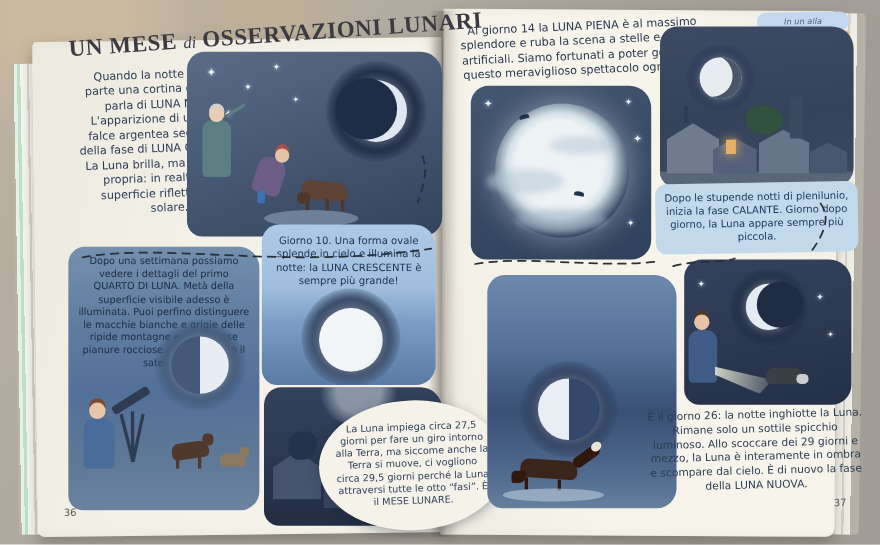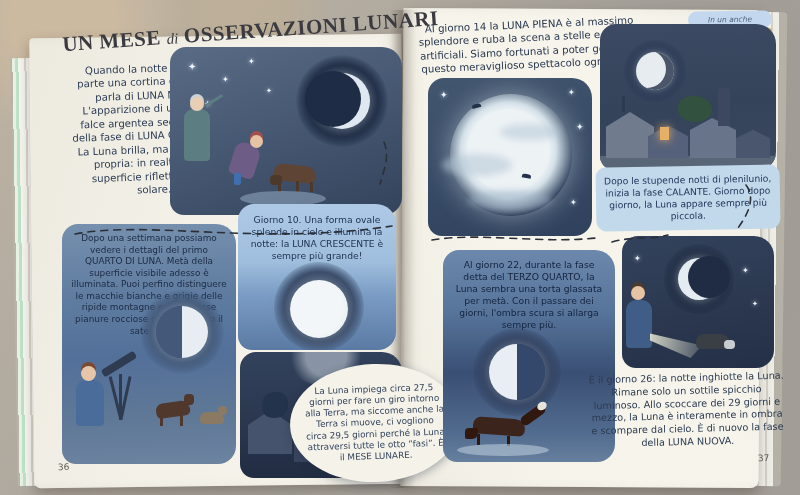--- a/index.html
+++ b/index.html
@@ -140,21 +140,21 @@
 
   <div class="abs" style="left:290px;top:364px;width:170px;height:118px;border-radius:50%;background:#f4f2e9;box-shadow:0 3px 10px rgba(30,40,60,.35);transform:rotate(-2deg);display:flex;align-items:center;justify-content:center;">
     <div class="para" style="width:140px;font-size:8.8px;color:#33435c;line-height:1.28;">La Luna impiega circa 27,5 giorni per fare un giro intorno alla Terra, ma siccome anche la Terra si muove, ci vogliono circa 29,5 giorni perché la Luna attraversi tutte le otto “fasi”. È il MESE LUNARE.</div>
   </div>
 
   <div class="abs pagenum" style="left:58px;top:462px;transform:rotate(-2deg);">36</div>
 
   <div class="abs para" style="left:416px;top:18px;width:228px;font-size:10.2px;color:#27374e;transform:rotate(-2.5deg);">Al giorno 14 la LUNA PIENA è al massimo splendore e ruba la scena a stelle e satelliti artificiali. Siamo fortunati a poter godere di questo meraviglioso spettacolo ogni mese.</div>
 
   <div class="abs" style="left:688px;top:11px;width:84px;height:17px;background:#c3d8ee;border-radius:9px;display:flex;align-items:center;justify-content:center;transform:rotate(-1deg);">
-    <span style="font-size:7.5px;font-style:italic;color:#51657f;">In un anche</span>
+    <span style="font-size:7.5px;font-style:italic;color:#51657f;">In un alla</span>
   </div>
   <div class="abs" style="left:756px;top:28px;width:16px;height:13px;background:#d6b878;border-radius:2px;"></div>
 
   <div class="abs panel" style="left:428px;top:78px;width:164px;height:158px;background:linear-gradient(165deg,#43566f 0%,#384b66 50%,#2f415c 100%);">
     <div class="abs" style="left:22px;top:16px;width:122px;height:122px;border-radius:50%;background:radial-gradient(circle at 48% 46%,#edf2f5 0 44%,#d3e0e8 52%,rgba(211,224,232,0) 72%);box-shadow:0 0 26px rgba(225,236,242,.45);"></div>
     <div class="abs" style="left:14px;top:76px;width:70px;height:22px;border-radius:50%;background:rgba(180,198,214,.55);filter:blur(3px);"></div>
     <div class="abs" style="left:72px;top:46px;width:60px;height:16px;border-radius:50%;background:rgba(170,190,208,.45);filter:blur(3px);"></div>
     <div class="abs" style="left:40px;top:112px;width:84px;height:20px;border-radius:50%;background:rgba(160,180,200,.5);filter:blur(3px);"></div>
     <span class="star" style="left:12px;top:12px;font-size:9px;">✦</span>
     <span class="star" style="left:140px;top:10px;font-size:8px;">✦</span>
@@ -176,21 +176,20 @@
     <div class="abs" style="left:78px;bottom:48px;width:34px;height:26px;border-radius:45% 55% 50% 50%;background:#33513f;"></div>
     <div class="abs" style="left:60px;bottom:30px;width:9px;height:13px;background:#e8b067;box-shadow:0 0 10px #e8b067;"></div>
     <div class="abs" style="left:22px;bottom:58px;width:3px;height:16px;background:#2d394f;"></div>
   </div>
 
   <div class="abs" style="left:596px;top:166px;width:184px;height:64px;background:#c2d9ec;border-radius:10px;transform:rotate(-1deg);display:flex;align-items:center;justify-content:center;">
     <div class="para" style="width:168px;font-size:9.2px;color:#20375a;">Dopo le stupende notti di plenilunio, inizia la fase CALANTE. Giorno dopo giorno, la Luna appare sempre più piccola.</div>
   </div>
 
   <div class="abs panel" style="left:443px;top:250px;width:172px;height:212px;background:linear-gradient(180deg,#6c88ac 0%,#56739a 30%,#3a4f74 58%,#516b8e 86%,#67809f 100%);">
-    <div class="para" style="padding:9px 9px 0 9px;font-size:9.2px;color:#142440;line-height:1.3;">Al giorno 22, durante la fase detta del TERZO QUARTO, la Luna sembra una torta glassata per metà. Con il passare dei giorni, l'ombra scura si allarga sempre più.</div>
     <div class="abs" style="left:30px;top:78px;width:88px;height:88px;border-radius:50%;background:radial-gradient(circle,#2b3c5c 0 54%,rgba(43,60,92,0) 74%);"></div>
     <div class="abs" style="left:46px;top:94px;width:56px;height:56px;border-radius:50%;background:linear-gradient(90deg,#e8eef3 0 50%,#33486b 50% 100%);box-shadow:0 0 16px rgba(228,238,244,.4);"></div>
 
     <div class="abs" style="left:30px;top:168px;width:52px;height:17px;background:#3a241c;border-radius:8px 10px 6px 6px;transform:rotate(4deg);"></div>
     <div class="abs" style="left:22px;top:178px;width:13px;height:11px;background:#31180f;border-radius:4px 2px 6px 2px;"></div>
     <div class="abs" style="left:76px;top:160px;width:28px;height:10px;background:#31180f;border-radius:6px;transform:rotate(-36deg);"></div>
     <div class="abs" style="left:94px;top:152px;width:10px;height:8px;background:#e8e4da;border-radius:50%;transform:rotate(-36deg);"></div>
     <div class="abs" style="left:34px;top:184px;width:3px;height:11px;background:#31180f;"></div>
     <div class="abs" style="left:64px;top:186px;width:3px;height:10px;background:#31180f;"></div>
     <div class="abs" style="left:14px;top:194px;width:92px;height:12px;border-radius:50%;background:rgba(185,202,216,.6);"></div>

